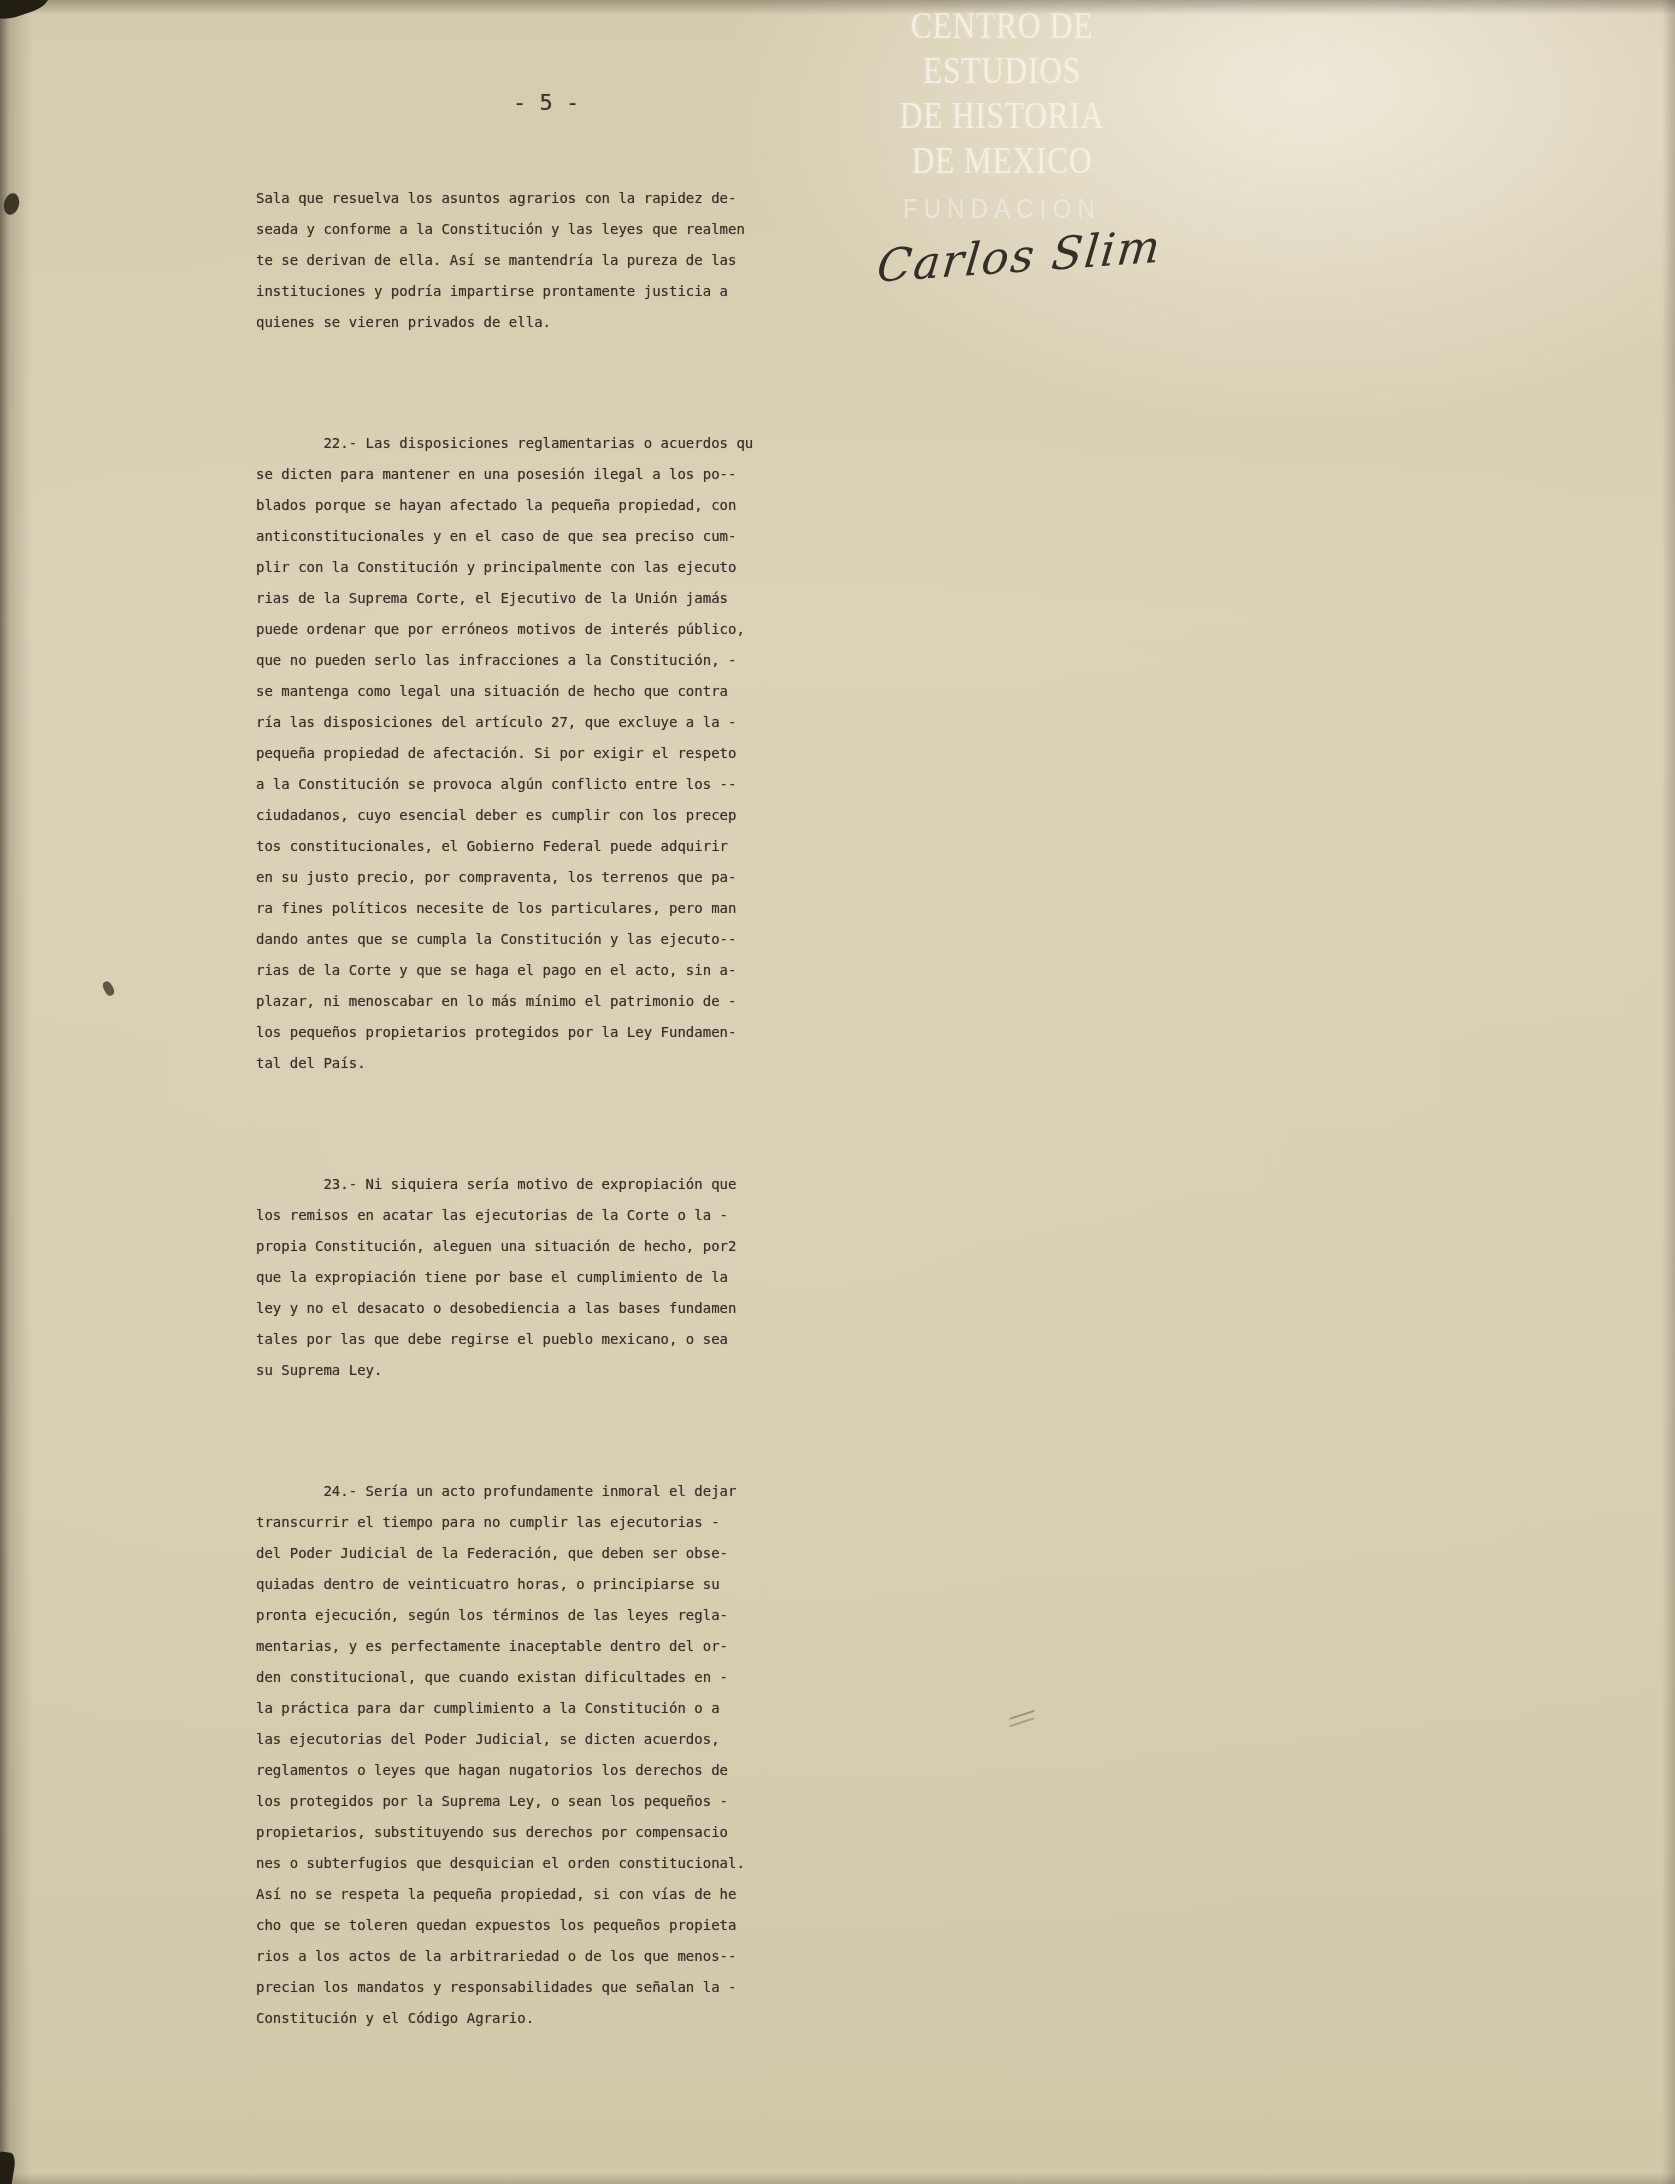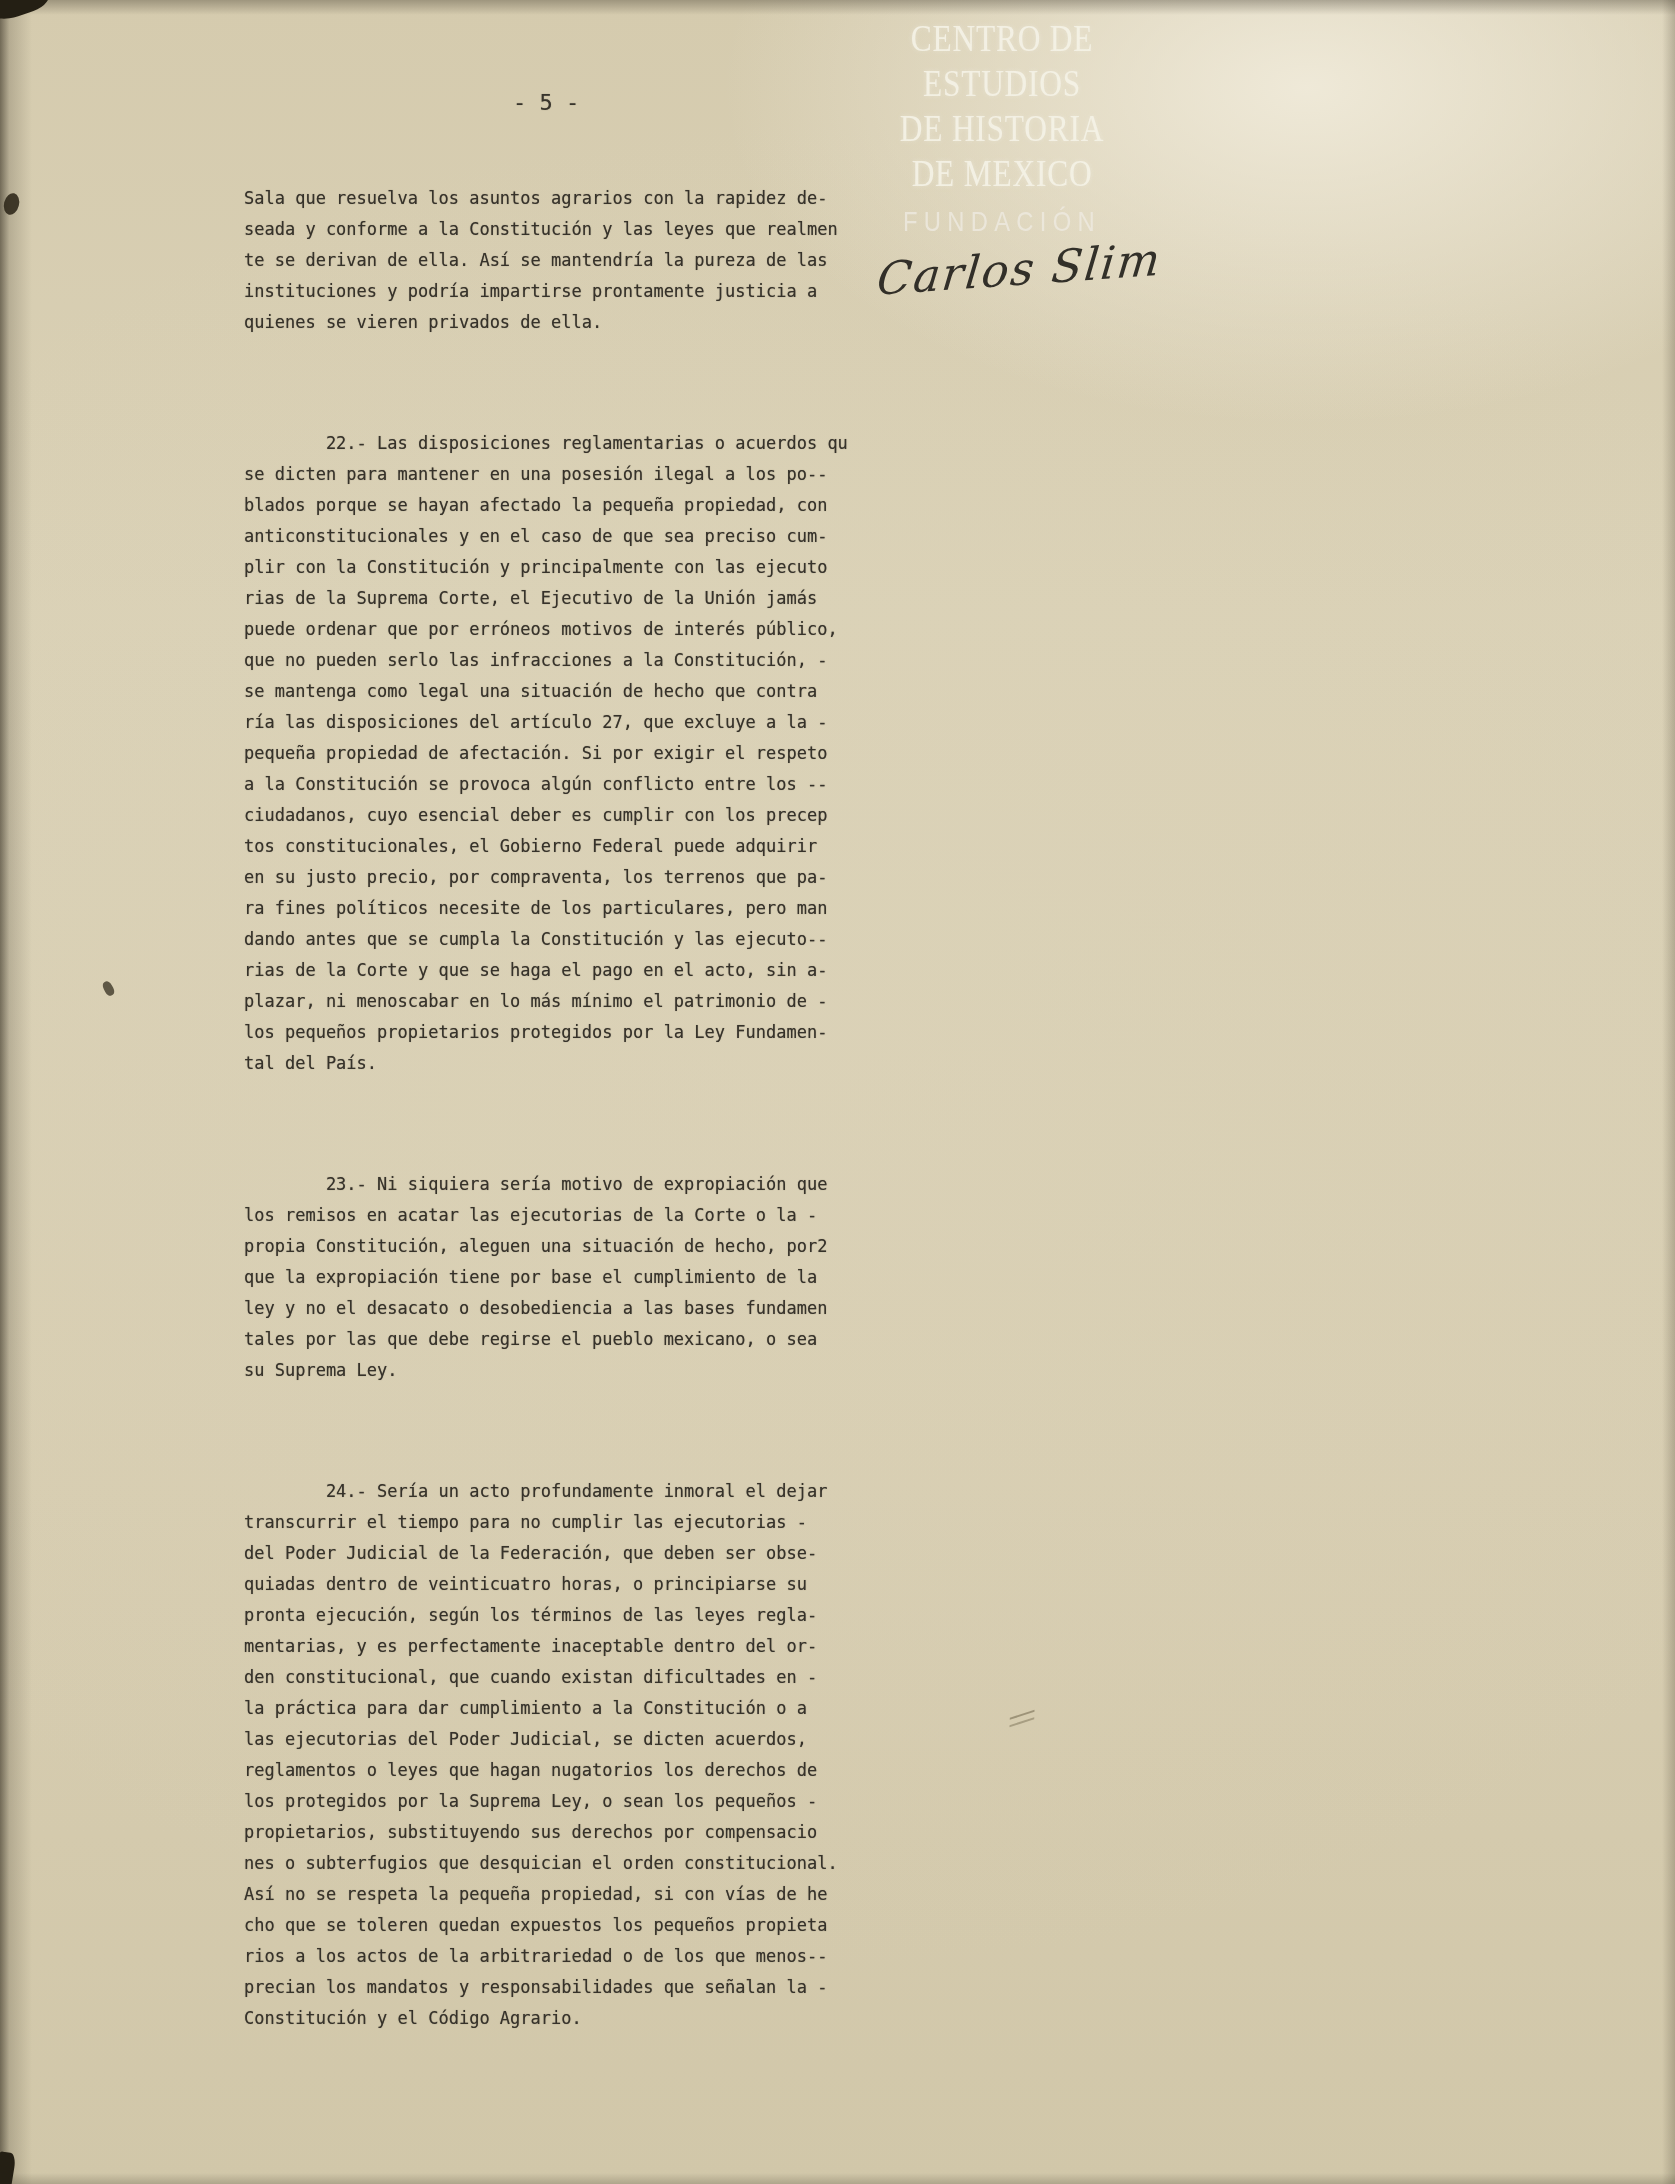--- a/index.html
+++ b/index.html
@@ -32,29 +32,29 @@
     background: linear-gradient(0deg, rgba(40,33,20,0.20), rgba(40,33,20,0) 11px);
   }
 
   .page-number {
     position: absolute; left: 513px; top: 87px; z-index: 2;
     font-size: 22px; line-height: 31px; color: #38342c;
     text-shadow: 0 0 0.9px rgba(56,52,44,0.55);
     white-space: pre;
   }
   .text-block {
-    position: absolute; left: 244px; top: 121px; width: 835px; z-index: 2;
-    font-size: 17px; line-height: 31px; color: #36322a;
+    position: absolute; left: 256px; top: 121px; width: 835px; z-index: 2;
+    font-size: 14px; line-height: 31px; color: #36322a;
     text-shadow: 0 0 0.9px rgba(54,50,42,0.55);
     white-space: pre;
   }
   .para { margin-bottom: 28px; white-space: pre; }
 
   .watermark {
-    position: absolute; left: 877px; top: 16px; width: 250px; z-index: 5;
+    position: absolute; left: 877px; top: 3px; width: 250px; z-index: 5;
     text-align: center;
   }
   .wm-stack { transform: scaleX(0.85); transform-origin: 50% 0; }
   .wm-line.serif {
     font-family: "Liberation Serif", serif;
     font-size: 37px; line-height: 45px; letter-spacing: 0.9px;
     color: rgba(245,242,231,0.88);
     text-shadow: 0 0 5.6px rgba(250,248,240,0.35);
   }
   .wm-line.sans {

